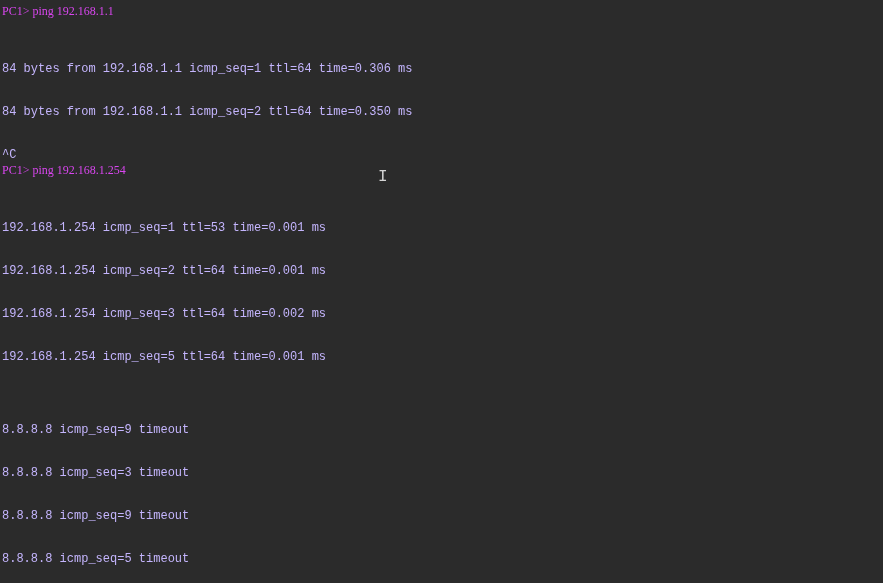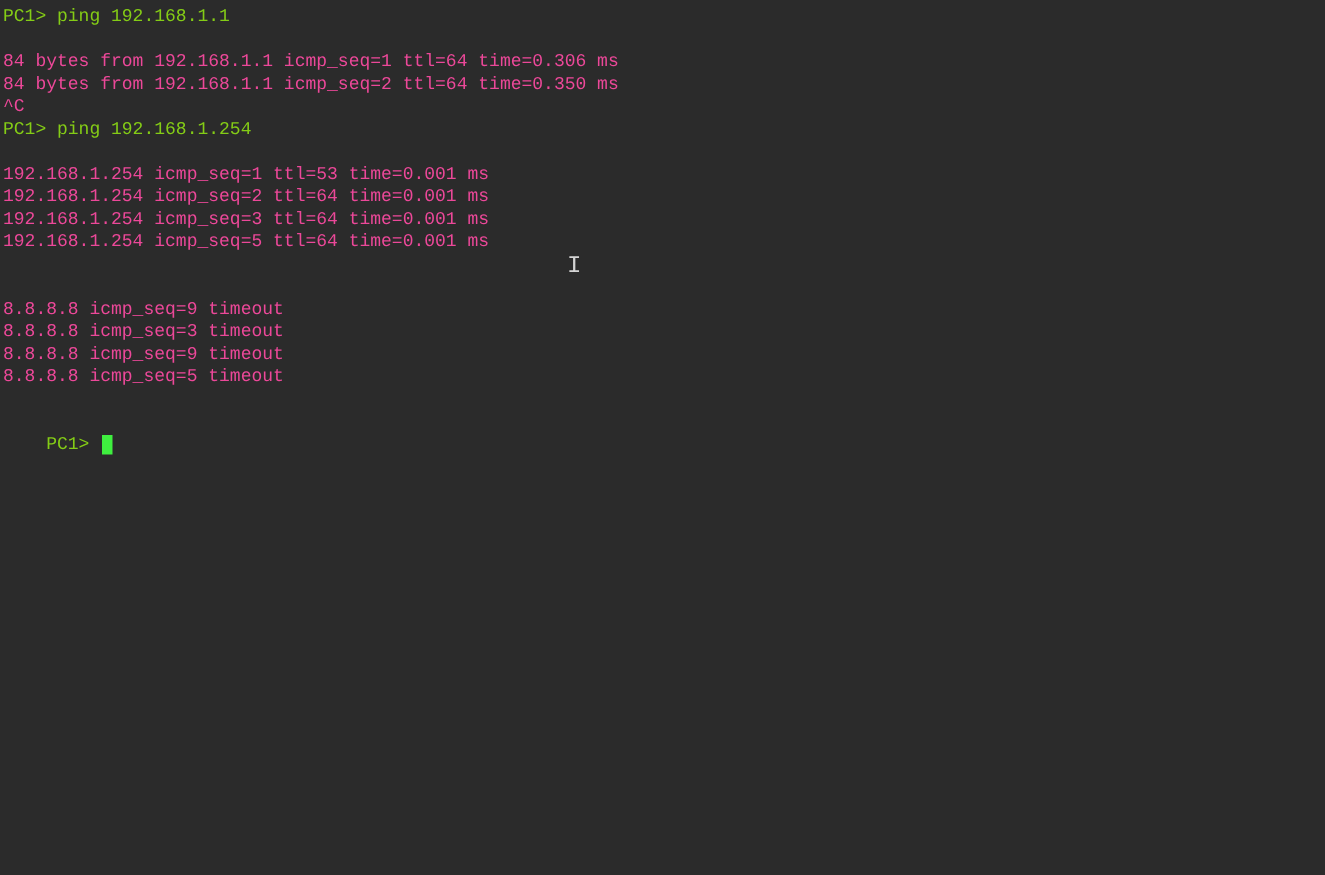--- a/index.html
+++ b/index.html
@@ -19,24 +19,26 @@
       position: relative;
     }
     .terminal {
       width: 100%;
       height: 100%;
     }
     .line {
       white-space: pre;
     }
     .prompt {
-      color: #84cc16;
+      color: #d946ef;
+      font-family: Liberation Serif, serif;
     }
     .output {
-      color: #ec4899;
+      color: #c4b5fd;
+      margin-top: 28px;
     }
     .blank {
       height: 15px;
     }
     .cursor {
       display: inline-block;
       width: 7px;
       height: 13px;
       background-color: #3fef3f;
       vertical-align: text-bottom;
@@ -59,21 +61,21 @@
   <div id="terminal-lines">
       <div class="line prompt">PC1&gt; ping 192.168.1.1</div>
       <div class="blank"></div>
       <div class="line output">84 bytes from 192.168.1.1 icmp_seq=1 ttl=64 time=0.306 ms</div>
       <div class="line output">84 bytes from 192.168.1.1 icmp_seq=2 ttl=64 time=0.350 ms</div>
       <div class="line output">^C</div>
       <div class="line prompt">PC1&gt; ping 192.168.1.254</div>
       <div class="blank"></div>
       <div class="line output">192.168.1.254 icmp_seq=1 ttl=53 time=0.001 ms</div>
       <div class="line output">192.168.1.254 icmp_seq=2 ttl=64 time=0.001 ms</div>
-      <div class="line output">192.168.1.254 icmp_seq=3 ttl=64 time=0.001 ms</div>
+      <div class="line output">192.168.1.254 icmp_seq=3 ttl=64 time=0.002 ms</div>
       <div class="line output">192.168.1.254 icmp_seq=5 ttl=64 time=0.001 ms</div>
       <div class="blank"></div>
       <div class="blank"></div>
       <div class="line output">8.8.8.8 icmp_seq=9 timeout</div>
       <div class="line output">8.8.8.8 icmp_seq=3 timeout</div>
       <div class="line output">8.8.8.8 icmp_seq=9 timeout</div>
       <div class="line output">8.8.8.8 icmp_seq=5 timeout</div>
       <div class="blank"></div>
     </div>
   <div class="line">

